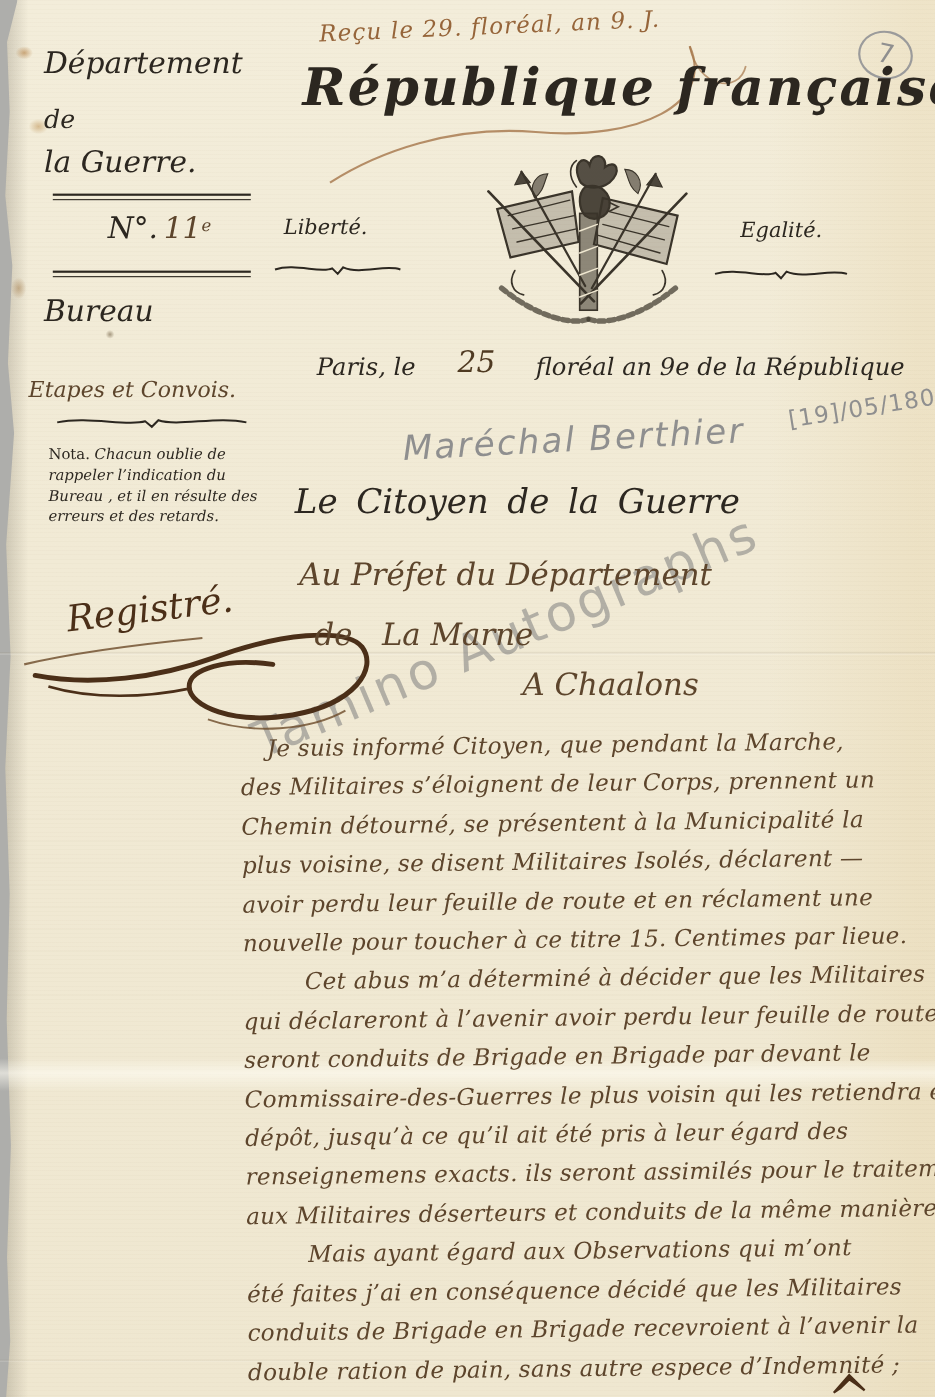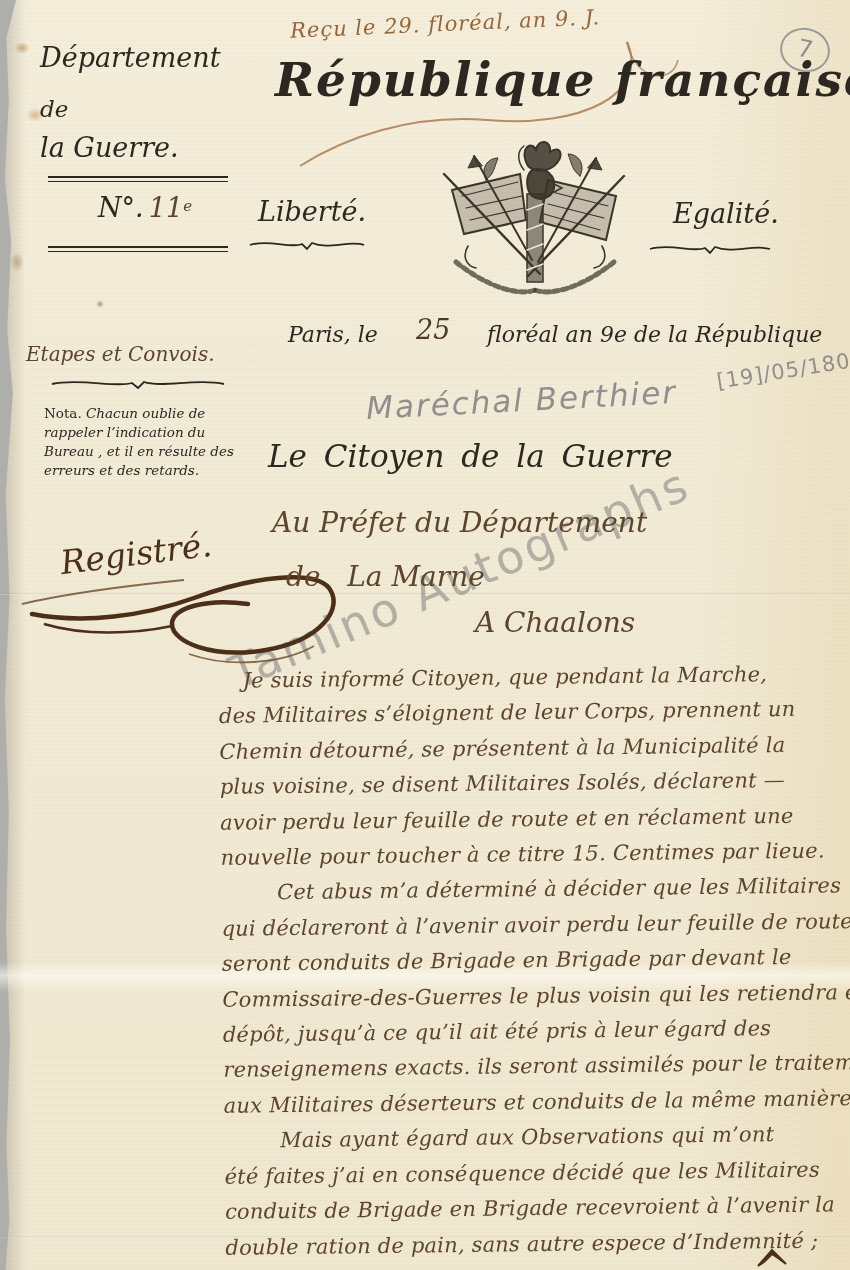--- a/index.html
+++ b/index.html
@@ -24,21 +24,21 @@
   .circle7{width:46px;height:40px;border:2px solid #9b9b9b;border-radius:50%;transform:rotate(12deg);
     color:#8f8f8f;font-size:24px;text-align:center;line-height:38px;font-family:"DejaVu Sans", sans-serif;}
   .republic{font-size:47px;font-weight:bold;font-style:italic;letter-spacing:2px;white-space:nowrap;text-align:center;width:560px;}
 
   .side{font-style:italic;text-align:left;white-space:nowrap;}
   .rule2{border-top:2px solid #2c2720;border-bottom:1px solid #2c2720;height:3px;}
   .nota{width:196px;font-size:13.5px;line-height:19px;color:#2c2720;text-align:left;}
   .nota .lead{font-style:normal;}
   .nota .rest{font-style:italic;}
 
-  .motto{font-size:27px;font-style:italic;white-space:nowrap;}
+  .motto{font-size:19px;font-style:italic;white-space:nowrap;}
   .dateline{font-size:22px;font-style:italic;white-space:nowrap;}
   .day{font-size:27px;color:#4f3a22;font-style:italic;}
   .pencil{font-family:"DejaVu Sans", sans-serif;color:#8f8f8f;white-space:nowrap;}
   .sender{font-size:31px;font-style:italic;word-spacing:7px;white-space:nowrap;}
   .recip{font-size:28px;white-space:nowrap;}
 
   .watermark{font-family:"DejaVu Sans", sans-serif;font-size:46px;color:rgba(125,125,125,.55);
     letter-spacing:3px;transform:rotate(-23deg);transform-origin:left center;white-space:nowrap;}
 
   .bodytext{width:632px;transform:rotate(-0.7deg);}
@@ -80,20 +80,21 @@
 
   <div class="abs side printed" style="left:40px;top:42px;width:200px;font-size:27px;">Département</div>
   <div class="abs side printed" style="left:40px;top:96px;width:200px;font-size:23px;">de</div>
   <div class="abs side printed" style="left:40px;top:132px;width:200px;font-size:27px;">la Guerre.</div>
   <div class="abs rule2" style="left:48px;top:176px;width:180px;"></div>
   <div class="abs" style="left:60px;top:192px;width:170px;text-align:center;">
     <span class="printed" style="font-size:27px;font-style:italic;">N°.</span>
     <span class="hand" style="font-size:27px;">11</span><sup class="hand" style="font-size:15px;">e</sup>
   </div>
   <div class="abs rule2" style="left:48px;top:246px;width:180px;"></div>
+  <div class="abs side printed" style="left:40px;top:268px;width:200px;font-size:27px;">Bureau</div>
   <div class="abs side hand" style="left:26px;top:342px;width:220px;font-size:20px;">Etapes et Convois.</div>
   <div class="abs" style="left:50px;top:376px;">
     <svg width="176" height="14" viewBox="0 0 176 14">
       <path d="M2,8 C30,2 66,12 82,7 L88,12 L94,6 C112,12 148,2 174,8" stroke="#2c2720" stroke-width="1.8" fill="none"></path>
     </svg>
   </div>
   <div class="abs nota" style="left:44px;top:404px;">
     <span class="lead">Nota.</span><span class="rest"> Chacun oublie de rappeler l’indication du Bureau , et il en résulte des erreurs et des retards.</span>
   </div>
 

